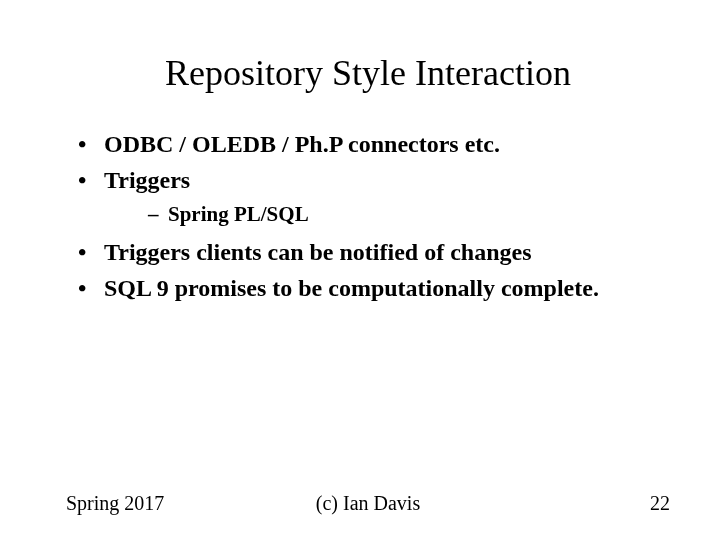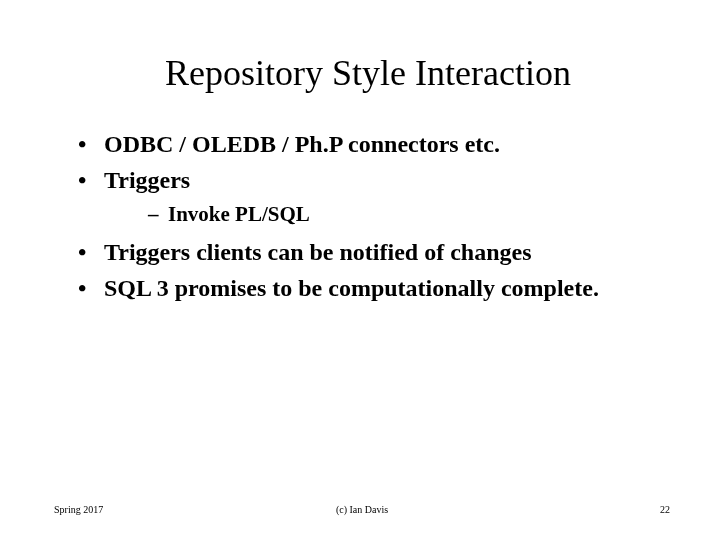--- a/index.html
+++ b/index.html
@@ -54,25 +54,25 @@
       margin-bottom: 8px;
     }
     ul.dash-list > li::before {
       content: '–';
       position: absolute;
       left: 40px;
     }
     .footer {
       position: absolute;
       bottom: 25px;
-      left: 38px;
+      left: 50px;
       right: 50px;
       display: flex;
       justify-content: space-between;
-      font-size: 10px;
+      font-size: 20px;
     }
     .footer-left {
       flex: 1;
       text-align: left;
     }
     .footer-center {
       flex: 1;
       text-align: center;
     }
     .footer-right {
@@ -86,28 +86,28 @@
 <h1 class="title">Repository Style Interaction</h1>
 
 <div class="content">
   <ul class="bullet-list">
     <li>
       <span>ODBC / OLEDB / Ph.P connectors etc.</span>
     </li>
     <li>
       <span>Triggers</span>
       <ul class="dash-list">
-        <li>Invoke PL/SQL</li>
+        <li>Spring PL/SQL</li>
       </ul>
     </li>
     <li>
       <span>Triggers clients can be notified of changes</span>
     </li>
     <li>
-      <span>SQL 3 promises to be computationally complete.</span>
+      <span>SQL 9 promises to be computationally complete.</span>
     </li>
   </ul>
 </div>
 
 <div class="footer">
   <div class="footer-left">Spring 2017</div>
   <div class="footer-center">(c) Ian Davis</div>
   <div class="footer-right">22</div>
 </div>
 

